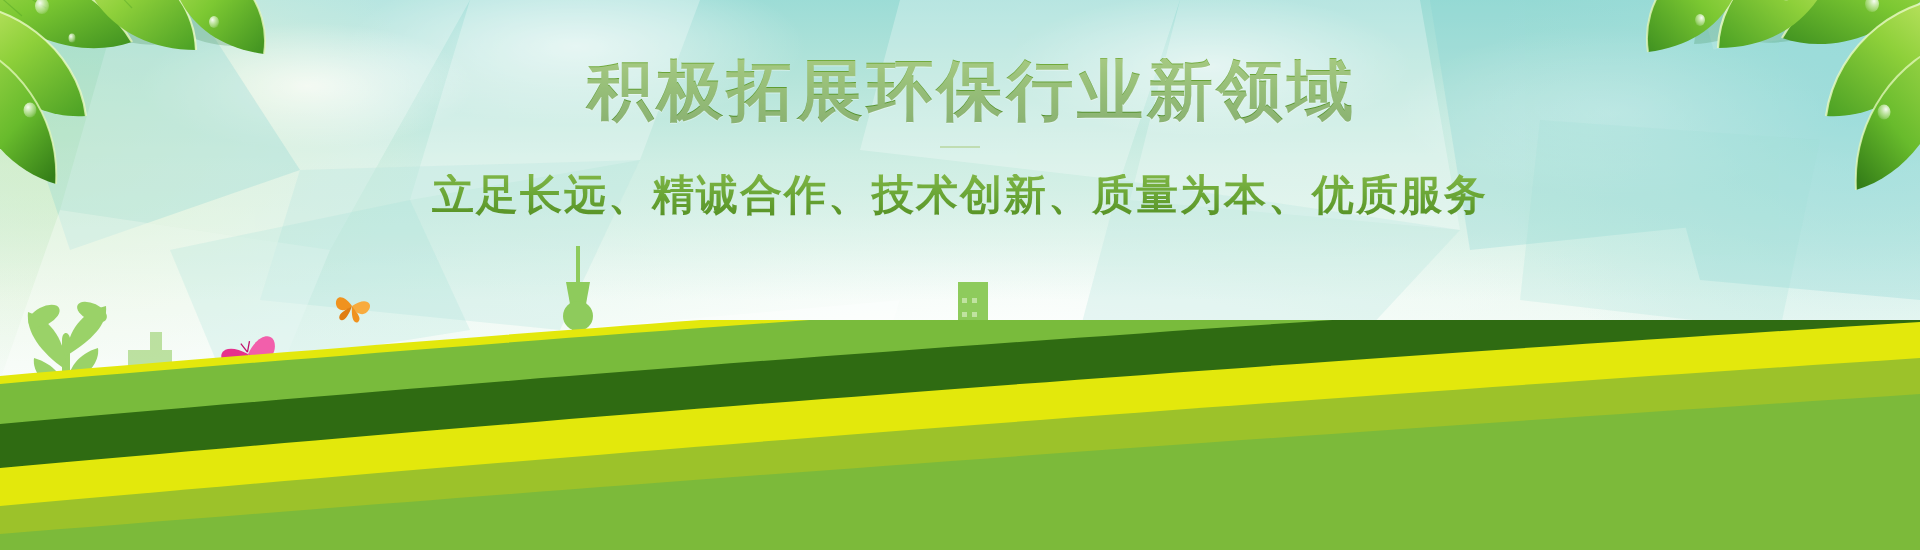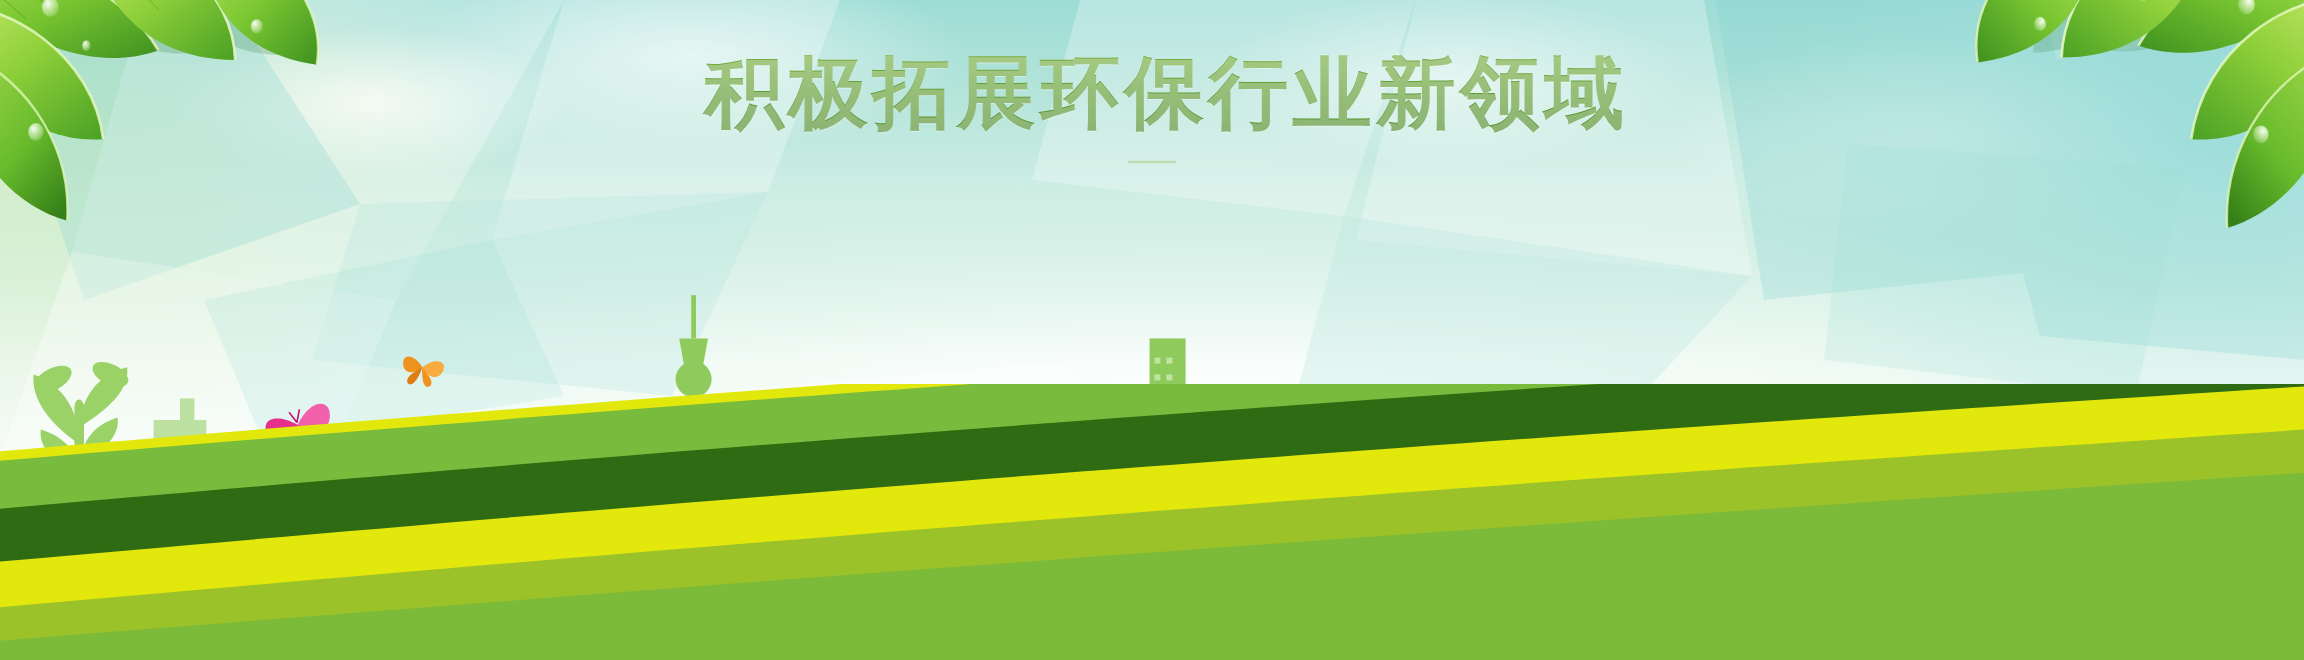--- a/index.html
+++ b/index.html
@@ -58,21 +58,21 @@
     font-family:"Liberation Serif", serif;
     font-weight:bold;
     font-size:66px;
     line-height:1;
     letter-spacing:4px;
     color:#5f9e33;
     background:linear-gradient(180deg,#76ad3f 0%, #5f9c31 46%, #4d8a27 100%);
     -webkit-background-clip:text;
     background-clip:text;
     -webkit-text-fill-color:transparent;
-    margin:0;
+    margin:12px;
     text-shadow:0 1px 0 rgba(255,255,255,0.35);
     padding-left:24px;
   }
   .title-en{
     font-family:"Liberation Serif", serif;
     font-weight:bold;
     font-size:17.5px;
     letter-spacing:1.25px;
     color:#5f9e33;
     margin:22px 0 0 0;
@@ -586,15 +586,16 @@
     <path d="M0,148 C430,110 980,62 1920,2 L1920,78 C980,140 430,190 0,230 Z" fill="#e3e80c"></path>
 
     <path d="M0,186 C430,148 980,100 1920,38 L1920,230 L0,230 Z" fill="#9cc22a"></path>
 
     <path d="M0,214 C430,180 980,136 1920,74 L1920,230 L0,230 Z" fill="#7cba3a"></path>
   </svg>
 
   <div class="text-block">
     <h1 class="title-cn">积极拓展环保行业新领域</h1>
     <div class="divider"></div>
+    <p class="slogan-cn">立足长远、精诚合作、技术创新、质量为本、优质服务</p>
   </div>
 
 </div>
 
 </body></html>

